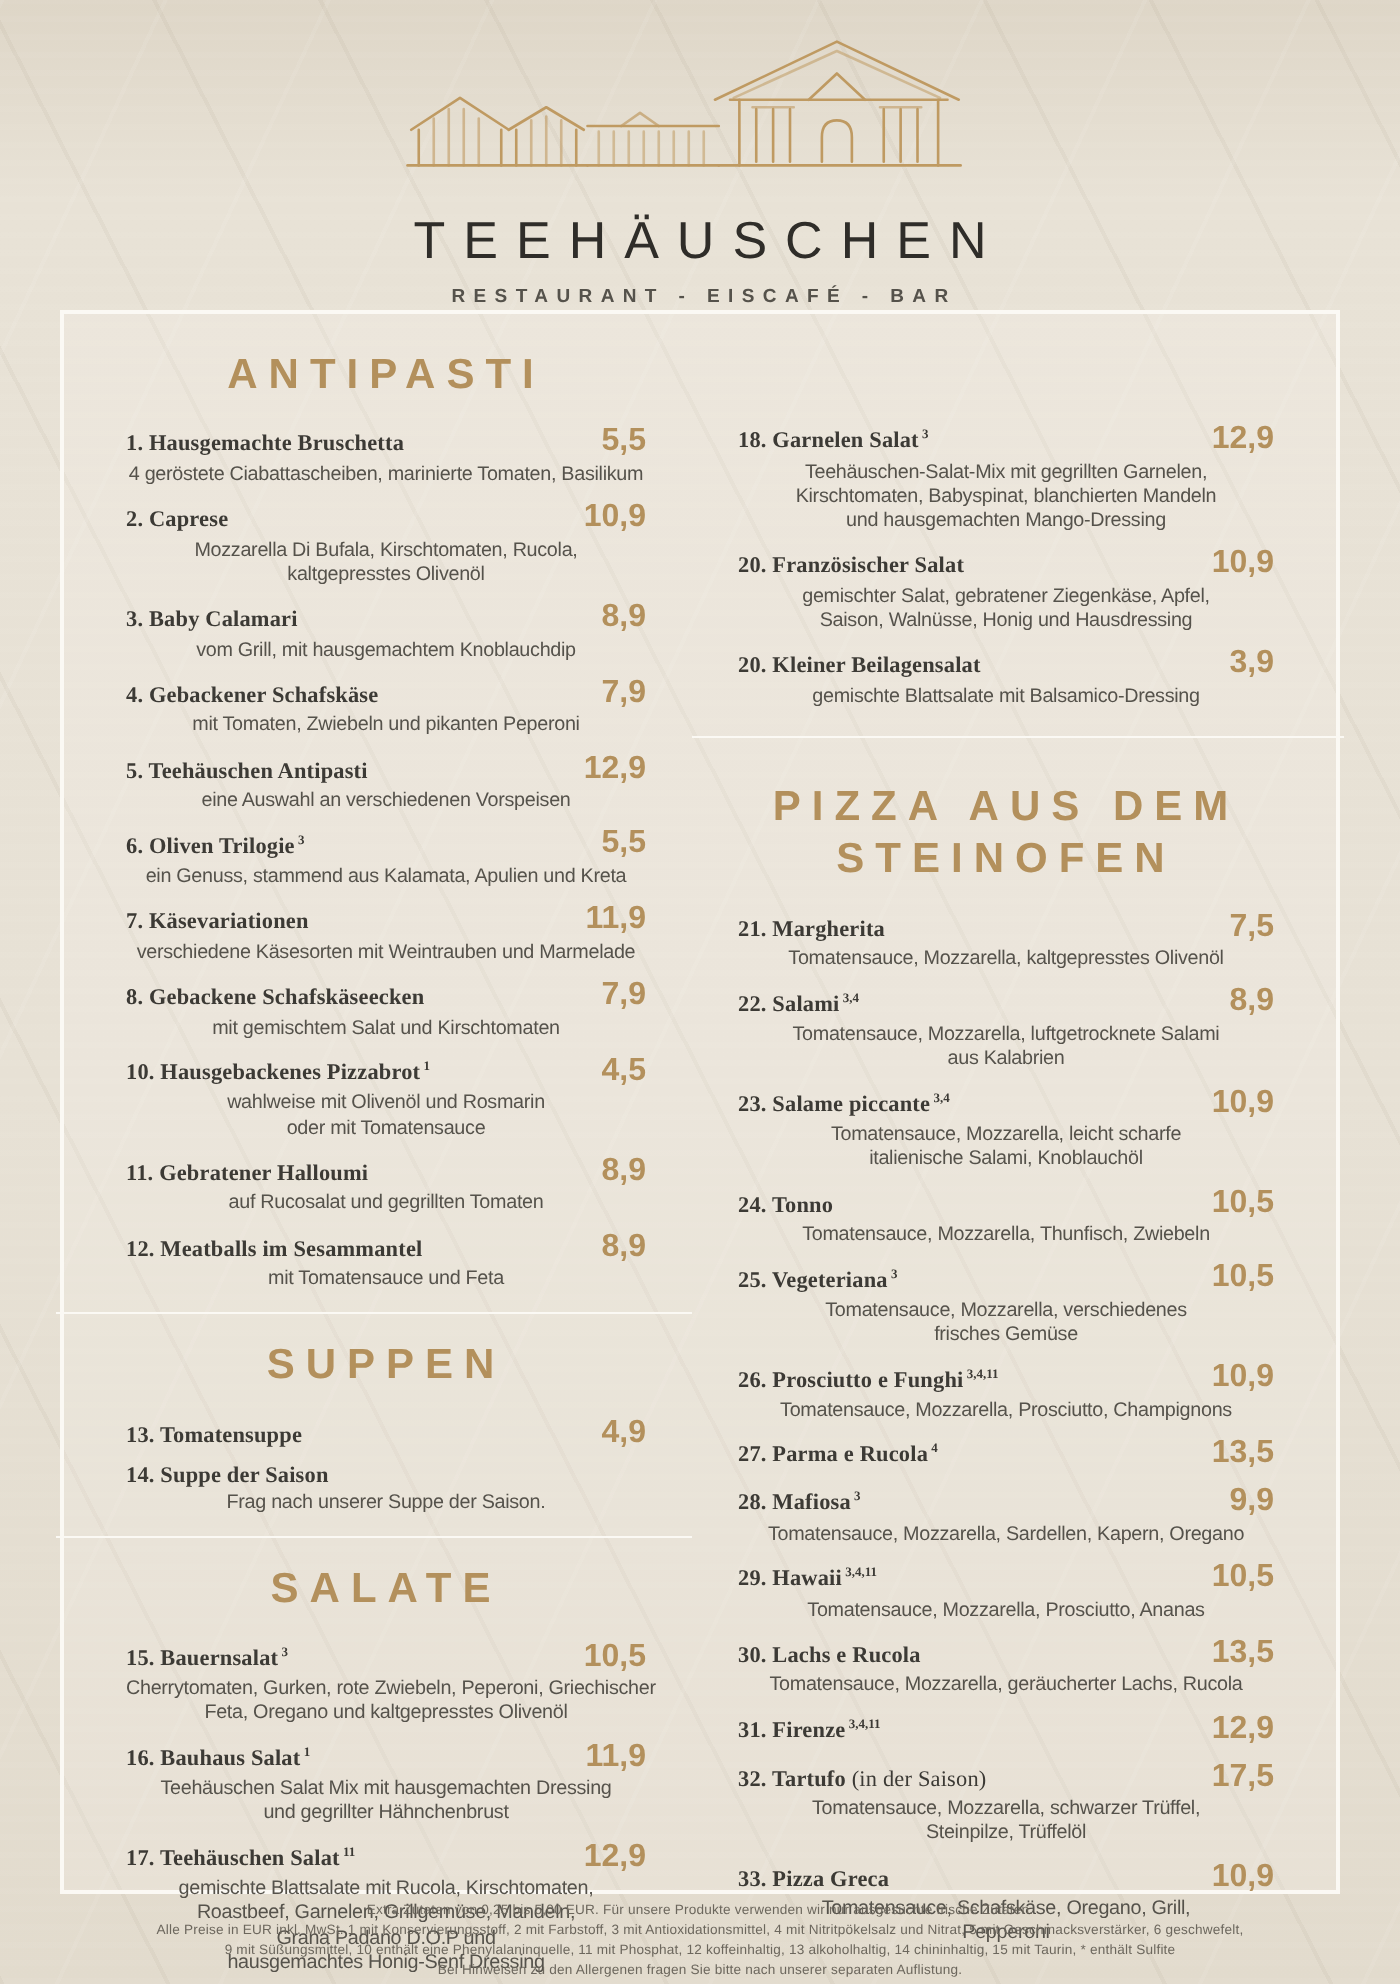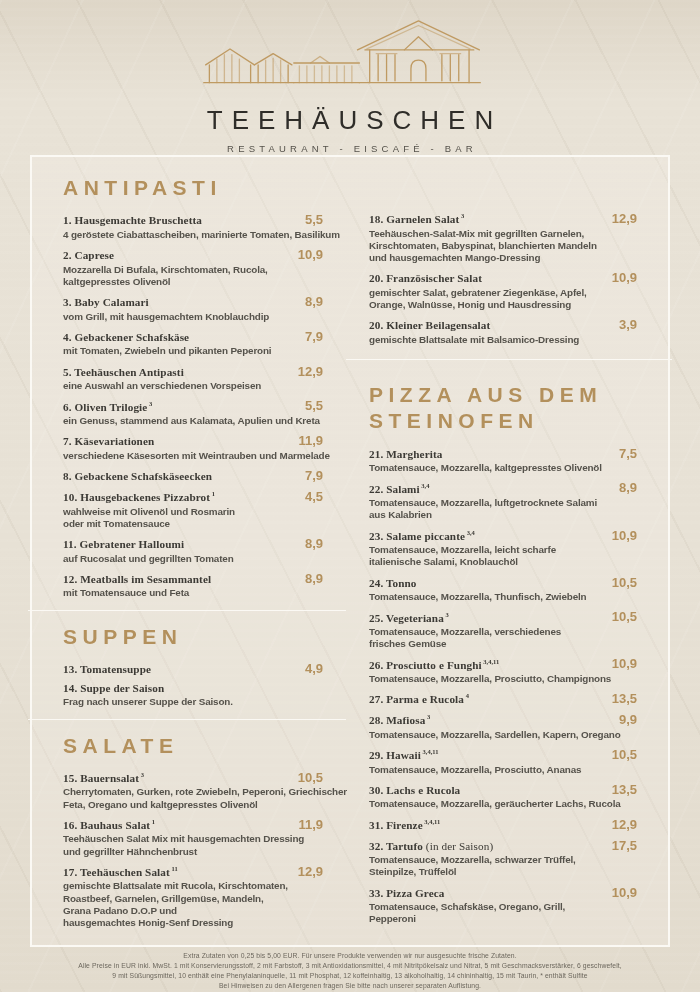--- a/index.html
+++ b/index.html
@@ -19,32 +19,32 @@
       repeating-linear-gradient(63deg, rgba(125,110,84,.06) 0 2px, rgba(0,0,0,0) 2px 74px),
       repeating-linear-gradient(0deg, rgba(255,255,255,.03) 0 3px, rgba(0,0,0,0) 3px 9px);
   }
   .header { position:relative; text-align:center; padding-top:16px; z-index:2; }
   .logo-art { display:block; margin:0 auto; color:var(--logo,#bf9a62); }
   .brand-title {
     margin:10px 0 0; font-size:26px; font-weight:500; letter-spacing:9px; text-indent:9px;
     color:var(--title,#2f2d29);
   }
   .brand-sub {
-    margin:7px 0 0; font-size:9.5px; font-weight:400; letter-spacing:4.2px; text-indent:4px;
+    margin:7px 0 0; font-size:9.5px; font-weight:700; letter-spacing:4.2px; text-indent:4px;
     color:var(--text-muted,#56534c);
   }
   .frame {
     position:absolute; left:30px; top:155px; width:640px; height:792px;
     border:2px solid var(--frame,#fbf9f4); box-sizing:border-box;
     background:rgba(250,247,240,.22); z-index:1;
   }
   .content {
     position:absolute; left:30px; top:155px; width:640px; height:792px;
     box-sizing:border-box; padding:20px 33px 0 33px;
-    display:flex; gap:46px; z-index:2;
+    display:flex; gap:46px; z-index:2;text-align:center;
   }
   .col { box-sizing:border-box; }
   .col-left { width:260px; flex:none; }
   .col-right { flex:1; min-width:0; }
   .col-right .section:first-child { padding-top:36px; }
   .section-title {
     margin:0 0 11px; font-size:21px; line-height:1.25; font-weight:700;
     letter-spacing:5.5px; color:var(--accent,#b3905c); white-space:pre;
   }
   .divider { border:0; border-top:1.5px solid var(--frame,#fbf9f4); height:0; }
@@ -52,26 +52,26 @@
   .col-right .divider { margin:13px -35px 22px -23px; }
   .item { margin-bottom:6px; }
   .item-head { display:flex; justify-content:space-between; align-items:baseline; }
   .item-name {
     font-size:11.2px; line-height:1.15; font-weight:700; color:var(--text-dark,#3c3a35);
     letter-spacing:.1px; white-space:pre;font-family:Liberation Serif, serif;
   }
   .item-name sup { font-size:6.5px; font-weight:700; letter-spacing:0; }
   .item-note { font-weight:400; color:var(--text-dark,#3c3a35); }
   .item-price {
-    font-size:13px; font-weight:700; color:var(--accent,#b3905c);
+    font-size:16px; font-weight:700; color:var(--accent,#b3905c);
     margin-left:8px; flex:none;
   }
   .item-desc {
     margin-top:1.5px; font-size:9.9px; line-height:1.24; letter-spacing:-0.15px;
-    color:var(--text-muted,#56534c); white-space:pre; overflow:visible;font-weight:bold;
+    color:var(--text-muted,#56534c); white-space:pre; overflow:visible;
   }
   .footer {
     position:absolute; left:0; right:0; top:951px; text-align:center; z-index:2;
   }
   .footer-line {
     font-size:6.8px; line-height:1.45; color:#6c675d; white-space:nowrap;
     letter-spacing:.1px;
   }
 </style>
 </head>
@@ -164,20 +164,21 @@
               <div class="item-name">7. Käsevariationen</div>
               <div class="item-price">11,9</div>
             </div>
             <div class="item-desc">verschiedene Käsesorten mit Weintrauben und Marmelade</div>
           </div>
           <div class="item">
             <div class="item-head">
               <div class="item-name">8. Gebackene Schafskäseecken</div>
               <div class="item-price">7,9</div>
             </div>
+            <div class="item-desc">mit gemischtem Salat und Kirschtomaten</div>
           </div>
           <div class="item">
             <div class="item-head">
               <div class="item-name">10. Hausgebackenes Pizzabrot<sup class="item-sup"> 1</sup></div>
               <div class="item-price">4,5</div>
             </div>
             <div class="item-desc">wahlweise mit Olivenöl und Rosmarin
 oder mit Tomatensauce</div>
           </div>
           <div class="item">
@@ -252,21 +253,21 @@
             <div class="item-desc">Teehäuschen-Salat-Mix mit gegrillten Garnelen,
 Kirschtomaten, Babyspinat, blanchierten Mandeln
 und hausgemachten Mango-Dressing</div>
           </div>
           <div class="item">
             <div class="item-head">
               <div class="item-name">20. Französischer Salat</div>
               <div class="item-price">10,9</div>
             </div>
             <div class="item-desc">gemischter Salat, gebratener Ziegenkäse, Apfel,
-Orange, Walnüsse, Honig und Hausdressing</div>
+Saison, Walnüsse, Honig und Hausdressing</div>
           </div>
           <div class="item">
             <div class="item-head">
               <div class="item-name">20. Kleiner Beilagensalat</div>
               <div class="item-price">3,9</div>
             </div>
             <div class="item-desc">gemischte Blattsalate mit Balsamico-Dressing</div>
           </div>
         </div>
         <div class="divider"></div>

